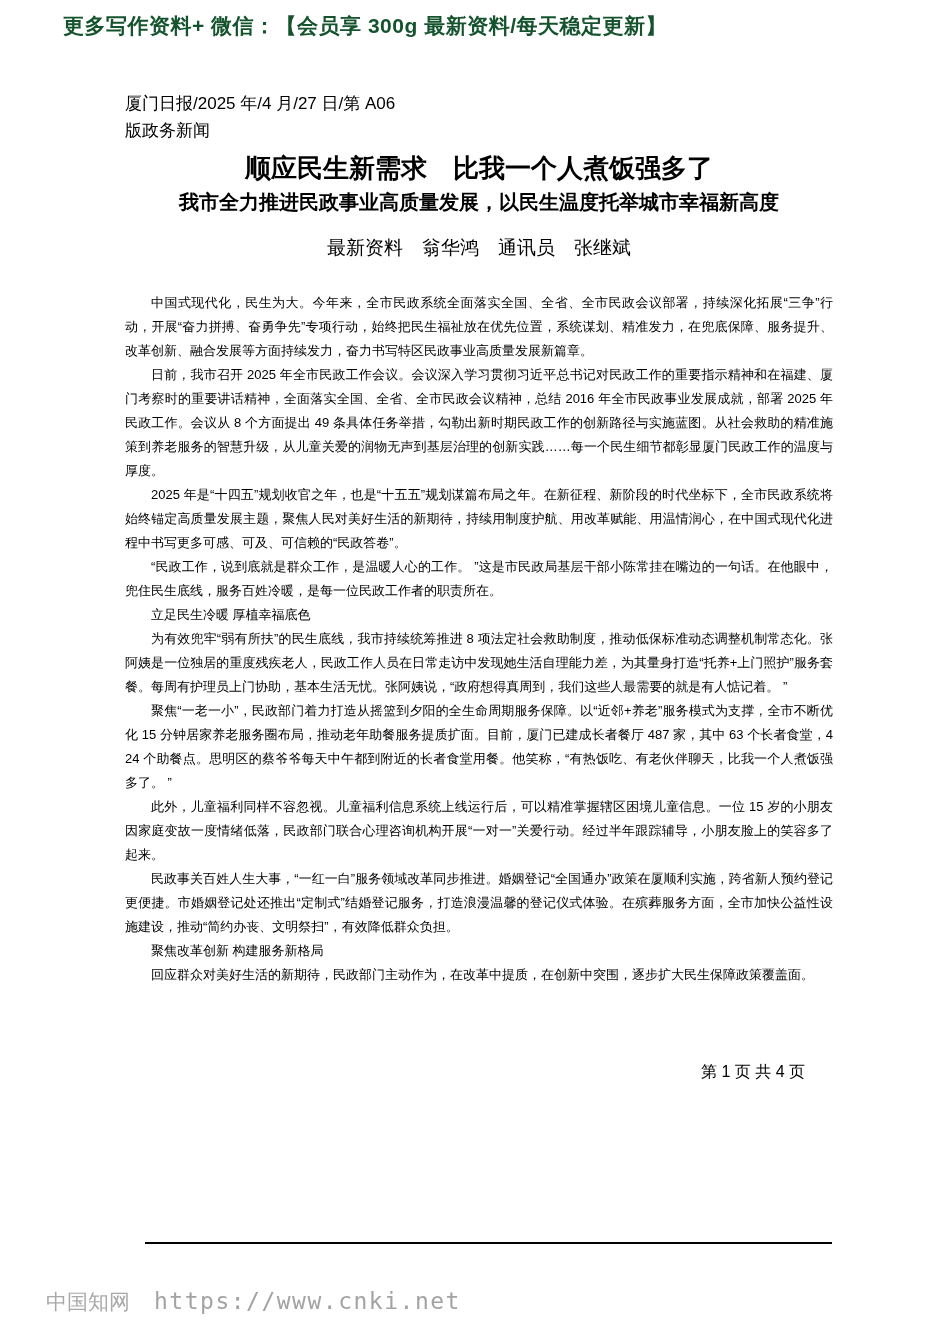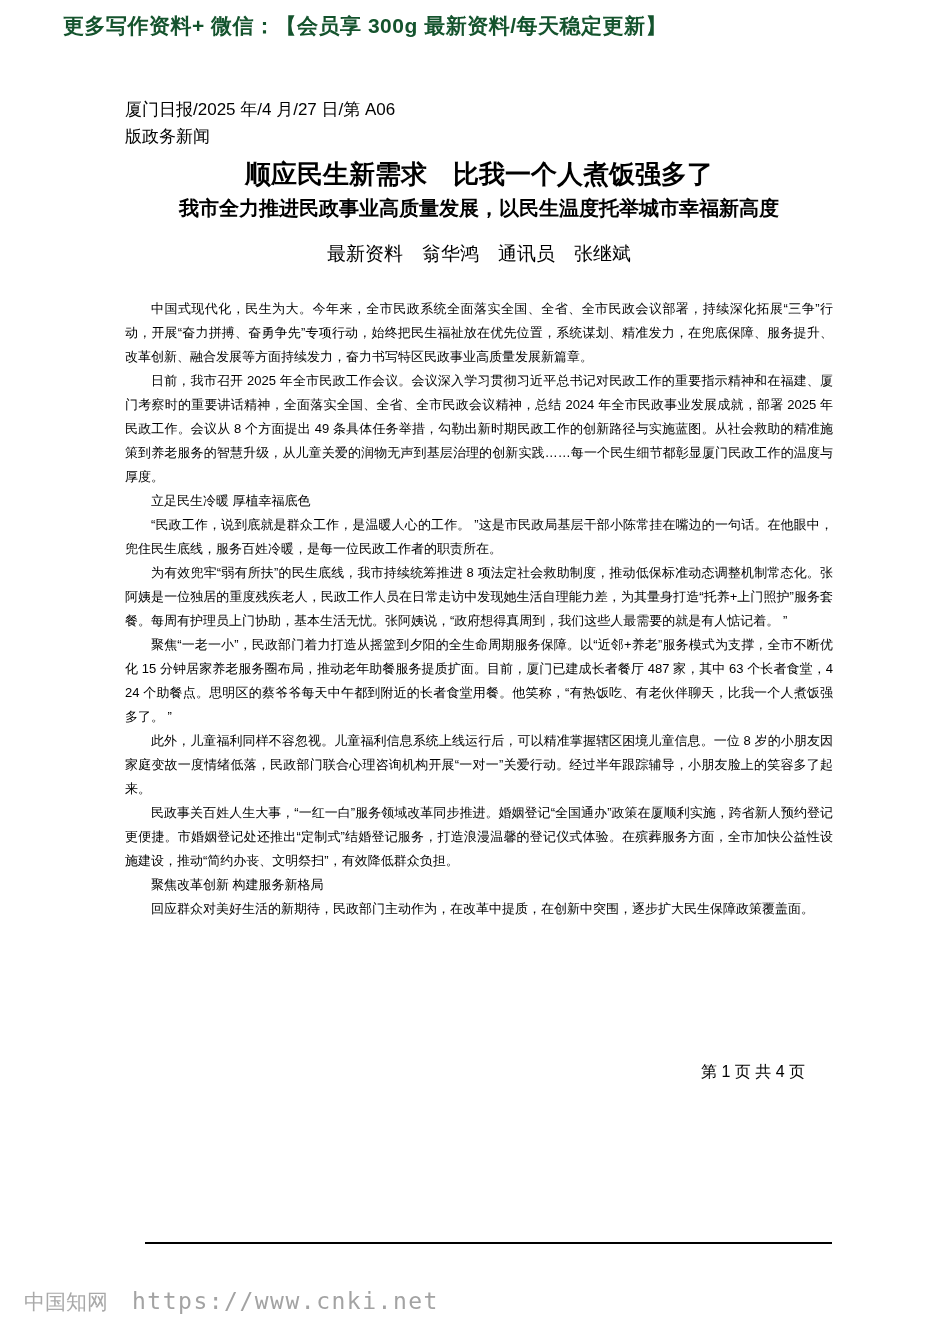--- a/index.html
+++ b/index.html
@@ -17,21 +17,21 @@
     left:63px; top:12px;
     font-size:21px;
     font-weight:bold;
     color:#14532d;
     letter-spacing:0.5px;
     white-space:nowrap;
   }
 
   .page-column {
     position:absolute;
-    left:125px; top:96px;
+    left:125px; top:90px;
     width:708px;
   }
 
   .source-info {
     font-size:17px;
     line-height:27px;
     text-align:left;
   }
 
   .article-title {
@@ -77,21 +77,21 @@
 
   .footer-divider {
     position:absolute;
     left:145px; top:1242px;
     width:687px; height:2px;
     background:#000;
   }
 
   .watermark {
     position:absolute;
-    left:24px; top:1288px;
+    left:46px; top:1288px;
     display:flex;
     align-items:baseline;
     gap:24px;
   }
   .watermark .site-name {
     font-family:"Liberation Serif","DejaVu Serif",serif;
     font-size:21px;
     color:#a9a9a9;
   }
   .watermark .site-url {
@@ -114,26 +114,27 @@
   </div>
 
   <h1 class="article-title">顺应民生新需求　比我一个人煮饭强多了</h1>
 
   <h2 class="article-subtitle">我市全力推进民政事业高质量发展，以民生温度托举城市幸福新高度</h2>
 
   <div class="byline">最新资料　翁华鸿　通讯员　张继斌</div>
 
   <div class="article-body">
     <p>中国式现代化，民生为大。今年来，全市民政系统全面落实全国、全省、全市民政会议部署，持续深化拓展“三争”行动，开展“奋力拼搏、奋勇争先”专项行动，始终把民生福祉放在优先位置，系统谋划、精准发力，在兜底保障、服务提升、改革创新、融合发展等方面持续发力，奋力书写特区民政事业高质量发展新篇章。</p>
-    <p>日前，我市召开 2025 年全市民政工作会议。会议深入学习贯彻习近平总书记对民政工作的重要指示精神和在福建、厦门考察时的重要讲话精神，全面落实全国、全省、全市民政会议精神，总结 2024 年全市民政事业发展成就，部署 2025 年民政工作。会议从 8 个方面提出 49 条具体任务举措，勾勒出新时期民政工作的创新路径与实施蓝图。从社会救助的精准施策到养老服务的智慧升级，从儿童关爱的润物无声到基层治理的创新实践……每一个民生细节都彰显厦门民政工作的温度与厚度。</p>
+    <p>日前，我市召开 2025 年全市民政工作会议。会议深入学习贯彻习近平总书记对民政工作的重要指示精神和在福建、厦门考察时的重要讲话精神，全面落实全国、全省、全市民政会议精神，总结 2016 年全市民政事业发展成就，部署 2025 年民政工作。会议从 8 个方面提出 49 条具体任务举措，勾勒出新时期民政工作的创新路径与实施蓝图。从社会救助的精准施策到养老服务的智慧升级，从儿童关爱的润物无声到基层治理的创新实践……每一个民生细节都彰显厦门民政工作的温度与厚度。</p>
+    <p>2025 年是“十四五”规划收官之年，也是“十五五”规划谋篇布局之年。在新征程、新阶段的时代坐标下，全市民政系统将始终锚定高质量发展主题，聚焦人民对美好生活的新期待，持续用制度护航、用改革赋能、用温情润心，在中国式现代化进程中书写更多可感、可及、可信赖的“民政答卷”。</p>
+    <p>“民政工作，说到底就是群众工作，是温暖人心的工作。 ”这是市民政局基层干部小陈常挂在嘴边的一句话。在他眼中，兜住民生底线，服务百姓冷暖，是每一位民政工作者的职责所在。</p>
     <p>立足民生冷暖 厚植幸福底色</p>
-    <p>“民政工作，说到底就是群众工作，是温暖人心的工作。 ”这是市民政局基层干部小陈常挂在嘴边的一句话。在他眼中，兜住民生底线，服务百姓冷暖，是每一位民政工作者的职责所在。</p>
     <p>为有效兜牢“弱有所扶”的民生底线，我市持续统筹推进 8 项法定社会救助制度，推动低保标准动态调整机制常态化。张阿姨是一位独居的重度残疾老人，民政工作人员在日常走访中发现她生活自理能力差，为其量身打造“托养+上门照护”服务套餐。每周有护理员上门协助，基本生活无忧。张阿姨说，“政府想得真周到，我们这些人最需要的就是有人惦记着。 ”</p>
     <p>聚焦“一老一小”，民政部门着力打造从摇篮到夕阳的全生命周期服务保障。以“近邻+养老”服务模式为支撑，全市不断优化 15 分钟居家养老服务圈布局，推动老年助餐服务提质扩面。目前，厦门已建成长者餐厅 487 家，其中 63 个长者食堂，424 个助餐点。思明区的蔡爷爷每天中午都到附近的长者食堂用餐。他笑称，“有热饭吃、有老伙伴聊天，比我一个人煮饭强多了。 ”</p>
-    <p>此外，儿童福利同样不容忽视。儿童福利信息系统上线运行后，可以精准掌握辖区困境儿童信息。一位 8 岁的小朋友因家庭变故一度情绪低落，民政部门联合心理咨询机构开展“一对一”关爱行动。经过半年跟踪辅导，小朋友脸上的笑容多了起来。</p>
+    <p>此外，儿童福利同样不容忽视。儿童福利信息系统上线运行后，可以精准掌握辖区困境儿童信息。一位 15 岁的小朋友因家庭变故一度情绪低落，民政部门联合心理咨询机构开展“一对一”关爱行动。经过半年跟踪辅导，小朋友脸上的笑容多了起来。</p>
     <p>民政事关百姓人生大事，“一红一白”服务领域改革同步推进。婚姻登记“全国通办”政策在厦顺利实施，跨省新人预约登记更便捷。市婚姻登记处还推出“定制式”结婚登记服务，打造浪漫温馨的登记仪式体验。在殡葬服务方面，全市加快公益性设施建设，推动“简约办丧、文明祭扫”，有效降低群众负担。</p>
     <p>聚焦改革创新 构建服务新格局</p>
     <p>回应群众对美好生活的新期待，民政部门主动作为，在改革中提质，在创新中突围，逐步扩大民生保障政策覆盖面。</p>
   </div>
 
 </div>
 
 <div class="page-indicator">第 1 页 共 4 页</div>
 
 <div class="footer-divider"></div>

